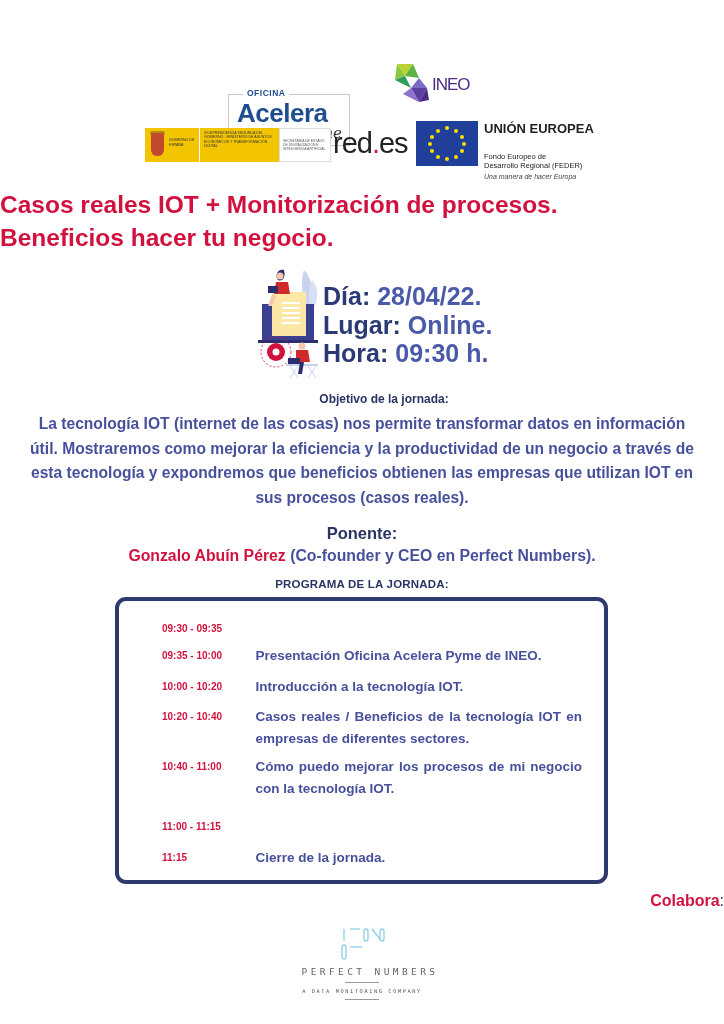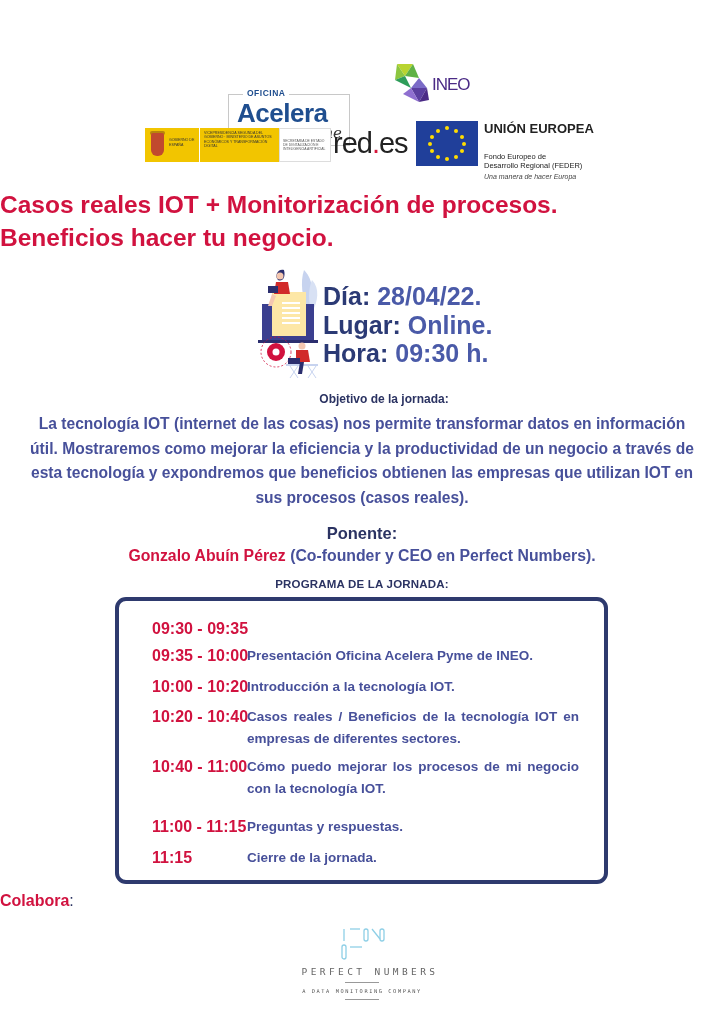--- a/index.html
+++ b/index.html
@@ -75,25 +75,25 @@
     .ponente-line .role { color: #47509a; }
 
     .programa-heading { position: absolute; left: 0; top: 578px; width: 724px; text-align: center; font-size: 11.5px; font-weight: bold; color: #2b3362; letter-spacing: 0.2px; }
 
     
     .schedule {
       position: absolute; left: 115px; top: 597px; width: 493px; height: 287px;
       border: 4px solid #2e3a6e; border-radius: 11px;
     }
     .sched-row { position: absolute; left: 33px; width: 430px; display: flex; }
-    .sched-time { width: 95px; color: #d1123f; font-weight: bold; font-size: 16px; line-height: 22px; white-space: nowrap; }
+    .sched-time { width: 95px; color: #d1123f; font-weight: bold; font-size: 10px; line-height: 22px; white-space: nowrap; margin-left: 10px; }
     .sched-desc { width: 332px; color: #47509a; font-weight: bold; font-size: 13.5px; line-height: 22px; text-align: justify; }
 
     
-    .colabora { position: absolute; left: 0; top: 892px; width: 724px; text-align: left; font-size: 16px; font-weight: bold; color: #d1123f; }
+    .colabora { position: absolute; left: 0; top: 892px; width: 724px; text-align: right; font-size: 16px; font-weight: bold; color: #d1123f; }
     .colabora .colon { color: #2b3362; font-weight: normal; }
 
     .pn-logo { position: absolute; left: 340px; top: 925px; width: 50px; height: 38px; }
     .pn-name { position: absolute; left: 8px; top: 966px; width: 724px; text-align: center; font-family: "DejaVu Sans Mono", monospace; font-size: 9.5px; letter-spacing: 3.4px; color: #666; }
     .pn-line1 { position: absolute; left: 345px; top: 982px; width: 34px; height: 1px; background: #999; }
     .pn-tag { position: absolute; left: 0; top: 988px; width: 724px; text-align: center; font-family: "DejaVu Sans Mono", monospace; font-size: 5.3px; letter-spacing: 1.6px; color: #555; }
     .pn-line2 { position: absolute; left: 345px; top: 999px; width: 34px; height: 1px; background: #999; }
   </style>
 </head>
 <body>
@@ -233,21 +233,20 @@
   <div class="sched-row" style="top:105px">
     <div class="sched-time">10:20 - 10:40</div>
     <div class="sched-desc">Casos reales / Beneficios de la tecnología IOT en empresas de diferentes sectores.</div>
   </div>
   <div class="sched-row" style="top:155px">
     <div class="sched-time">10:40 - 11:00</div>
     <div class="sched-desc">Cómo puedo mejorar los procesos de mi negocio con la tecnología IOT.</div>
   </div>
   <div class="sched-row" style="top:215px">
     <div class="sched-time">11:00 - 11:15</div>
-    <div class="sched-desc">Preguntas y respuestas.</div>
   </div>
   <div class="sched-row" style="top:246px">
     <div class="sched-time">11:15</div>
     <div class="sched-desc">Cierre de la jornada.</div>
   </div>
 </div>
 
 <div class="colabora">
   <span>Colabora</span><span class="colon">:</span>
 </div>

